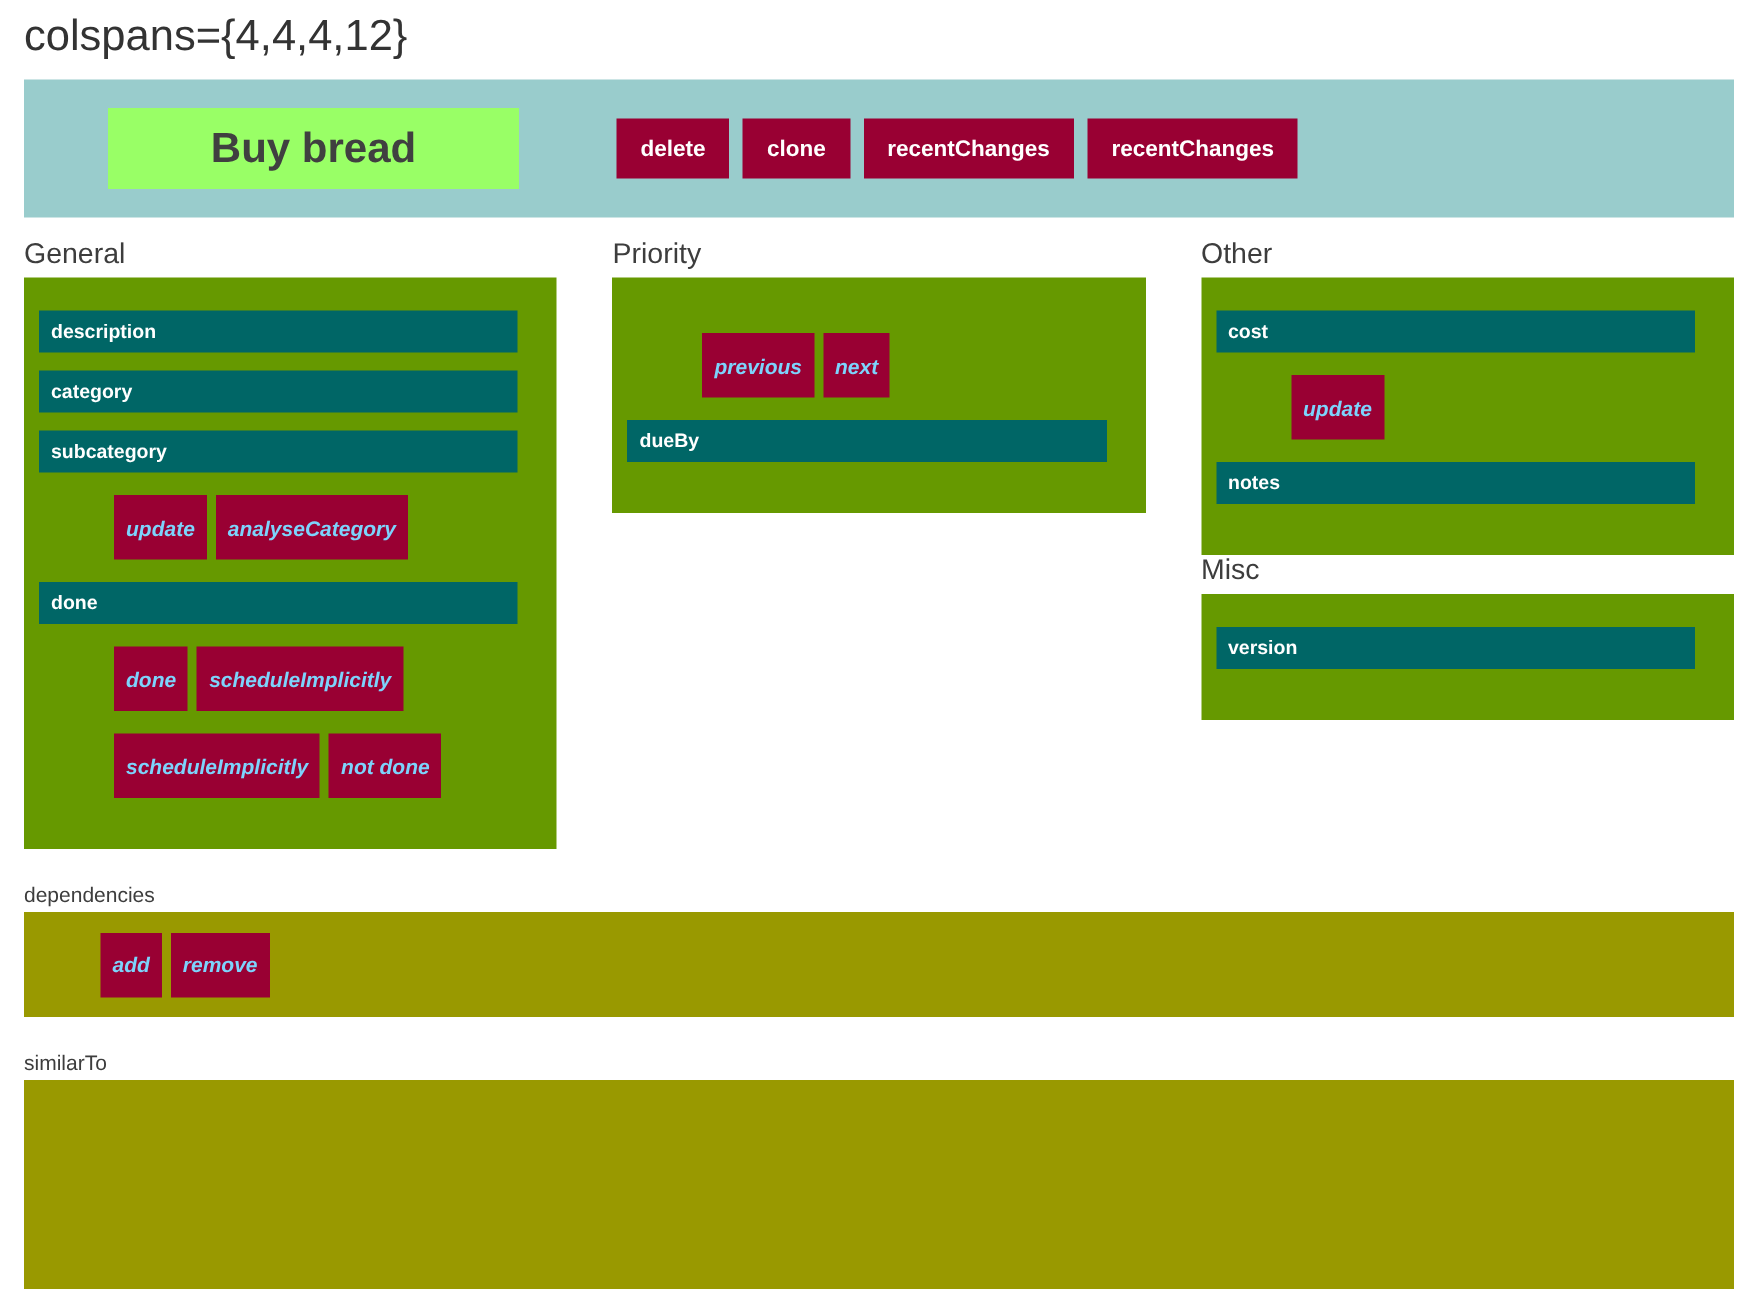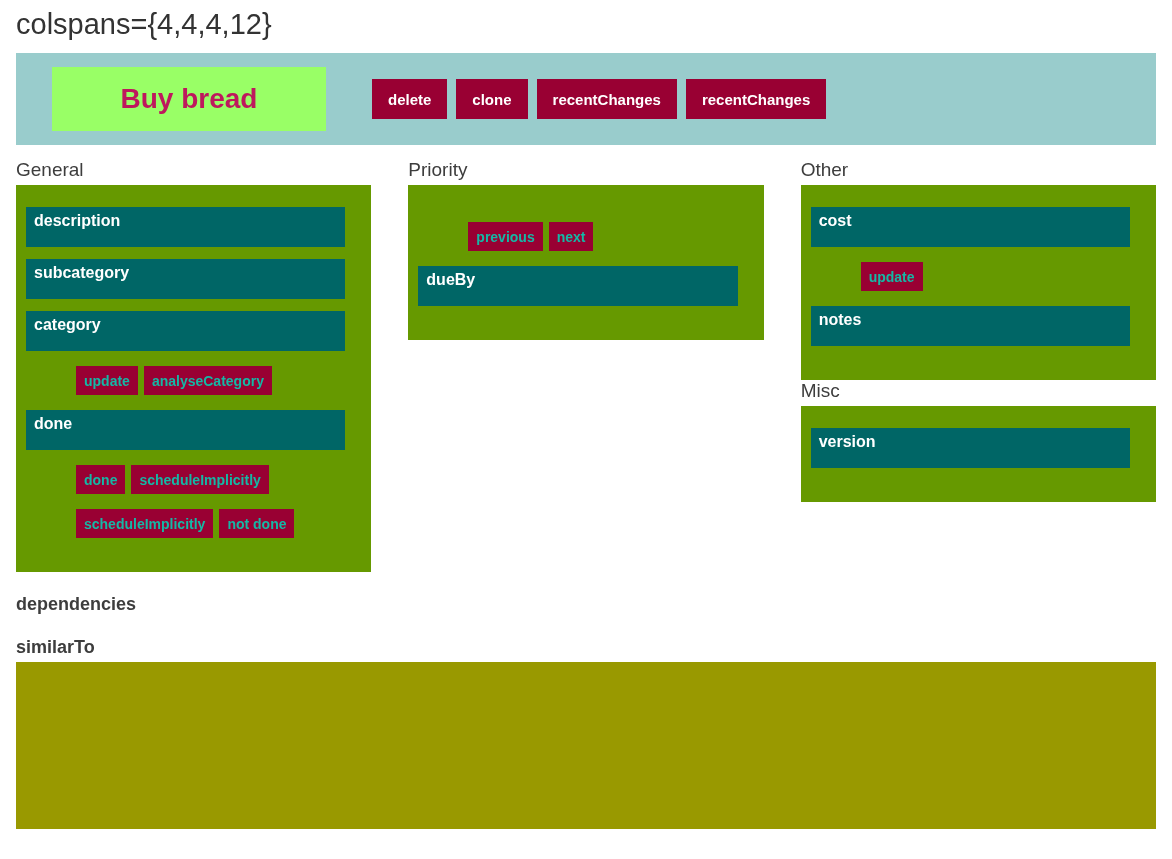--- a/index.html
+++ b/index.html
@@ -16,57 +16,57 @@
   }
   .title{
     font-size:29px; color:var(--title-color);
     margin:2px 0 12px 0; font-weight:400;
   }
   .taskbar{
     background:var(--header-bg); height:92px;
     display:flex; align-items:center; margin-bottom:14px;
   }
   .task-title{
-    background:var(--task-bg); width:274px; height:64px; margin-left:36px;
+    background:var(--task-bg); width:274px; height:54px; margin-left:56px;
     display:flex; align-items:center; justify-content:center;
-    font-size:28px; font-weight:bold; color:#be185d;
+    font-size:28px; font-weight:bold; color:#404040;
   }
-  .hbtns{display:flex; gap:9px; margin-left:46px;}
+  .hbtns{display:flex; gap:9px; margin-left:65px;}
   .hbtn{
     background:var(--button-bg); color:#fff; font-weight:bold; font-size:15px;
     height:40px; display:flex; align-items:center; padding:0 16px;
     cursor:pointer; white-space:nowrap;
   }
   .columns{
     display:grid; grid-template-columns:repeat(3,1fr); column-gap:37px;
     align-items:start;
   }
   .col-heading{
     font-size:19px; color:var(--heading-color); margin:0 0 4px 0; font-weight:400;
   }
   .col .panel + .col-heading{}
   .panel{
     background:var(--panel-bg); padding:22px 26px 22px 10px;
   }
   .field{
-    background:var(--field-bg); color:#fff; font-weight:bold; font-size:16px;
-    height:40px; line-height:28px; padding-left:8px; margin-bottom:12px;
+    background:var(--field-bg); color:#fff; font-weight:bold; font-size:13px;
+    height:28px; line-height:28px; padding-left:8px; margin-bottom:12px;
     white-space:nowrap; overflow:hidden;
   }
   .btnrow{
     display:flex; gap:6px; padding-left:50px; margin:15px 0;
   }
   .panel > :last-child{margin-bottom:12px;}
   .pbtn{
-    background:var(--button-bg); color:#14b8a6; font-weight:bold; font-size:14px;
-    height:29px; display:flex; align-items:center; padding:0 8px;
-    cursor:pointer; white-space:nowrap;
+    background:var(--button-bg); color:#7dd3fc; font-weight:bold; font-size:14px;
+    height:43px; display:flex; align-items:center; padding:0 8px;
+    cursor:pointer; white-space:nowrap;font-style:italic;
   }
   .sec-heading{
-    font-size:18px; color:var(--heading-color); margin:22px 0 4px 0; font-weight:700;
+    font-size:14px; color:var(--heading-color); margin:22px 0 4px 0; font-weight:400;
   }
   .sec-block{
     background:var(--olive-bg); display:flex; align-items:center; min-height:70px;
   }
   .sec-block .btnrow{padding-left:51px; margin:0;}
   .sec-similarto{height:167px;}
 </style>
 </head>
 <body>
 
@@ -80,22 +80,22 @@
       <div class="hbtn">recentChanges</div>
       <div class="hbtn">recentChanges</div>
     </div>
 </div>
 
 <div class="columns" id="columns">
     <div class="col">
       <div class="col-heading">General</div>
       <div class="panel">
         <div class="field">description</div>
+        <div class="field">category</div>
         <div class="field">subcategory</div>
-        <div class="field">category</div>
         <div class="btnrow">
           <div class="pbtn">update</div>
           <div class="pbtn">analyseCategory</div>
         </div>
         <div class="field">done</div>
         <div class="btnrow">
           <div class="pbtn">done</div>
           <div class="pbtn">scheduleImplicitly</div>
         </div>
         <div class="btnrow">
@@ -125,15 +125,21 @@
       </div>
       <div class="col-heading">Misc</div>
       <div class="panel">
         <div class="field">version</div>
       </div>
     </div>
   </div>
 
 <div id="sections">
     <div class="sec-heading">dependencies</div>
+    <div class="sec-block sec-dependencies">
+      <div class="btnrow">
+        <div class="pbtn">add</div>
+        <div class="pbtn">remove</div>
+      </div>
+    </div>
     <div class="sec-heading">similarTo</div>
     <div class="sec-block sec-similarto"></div>
   </div>
 
 </body></html>

